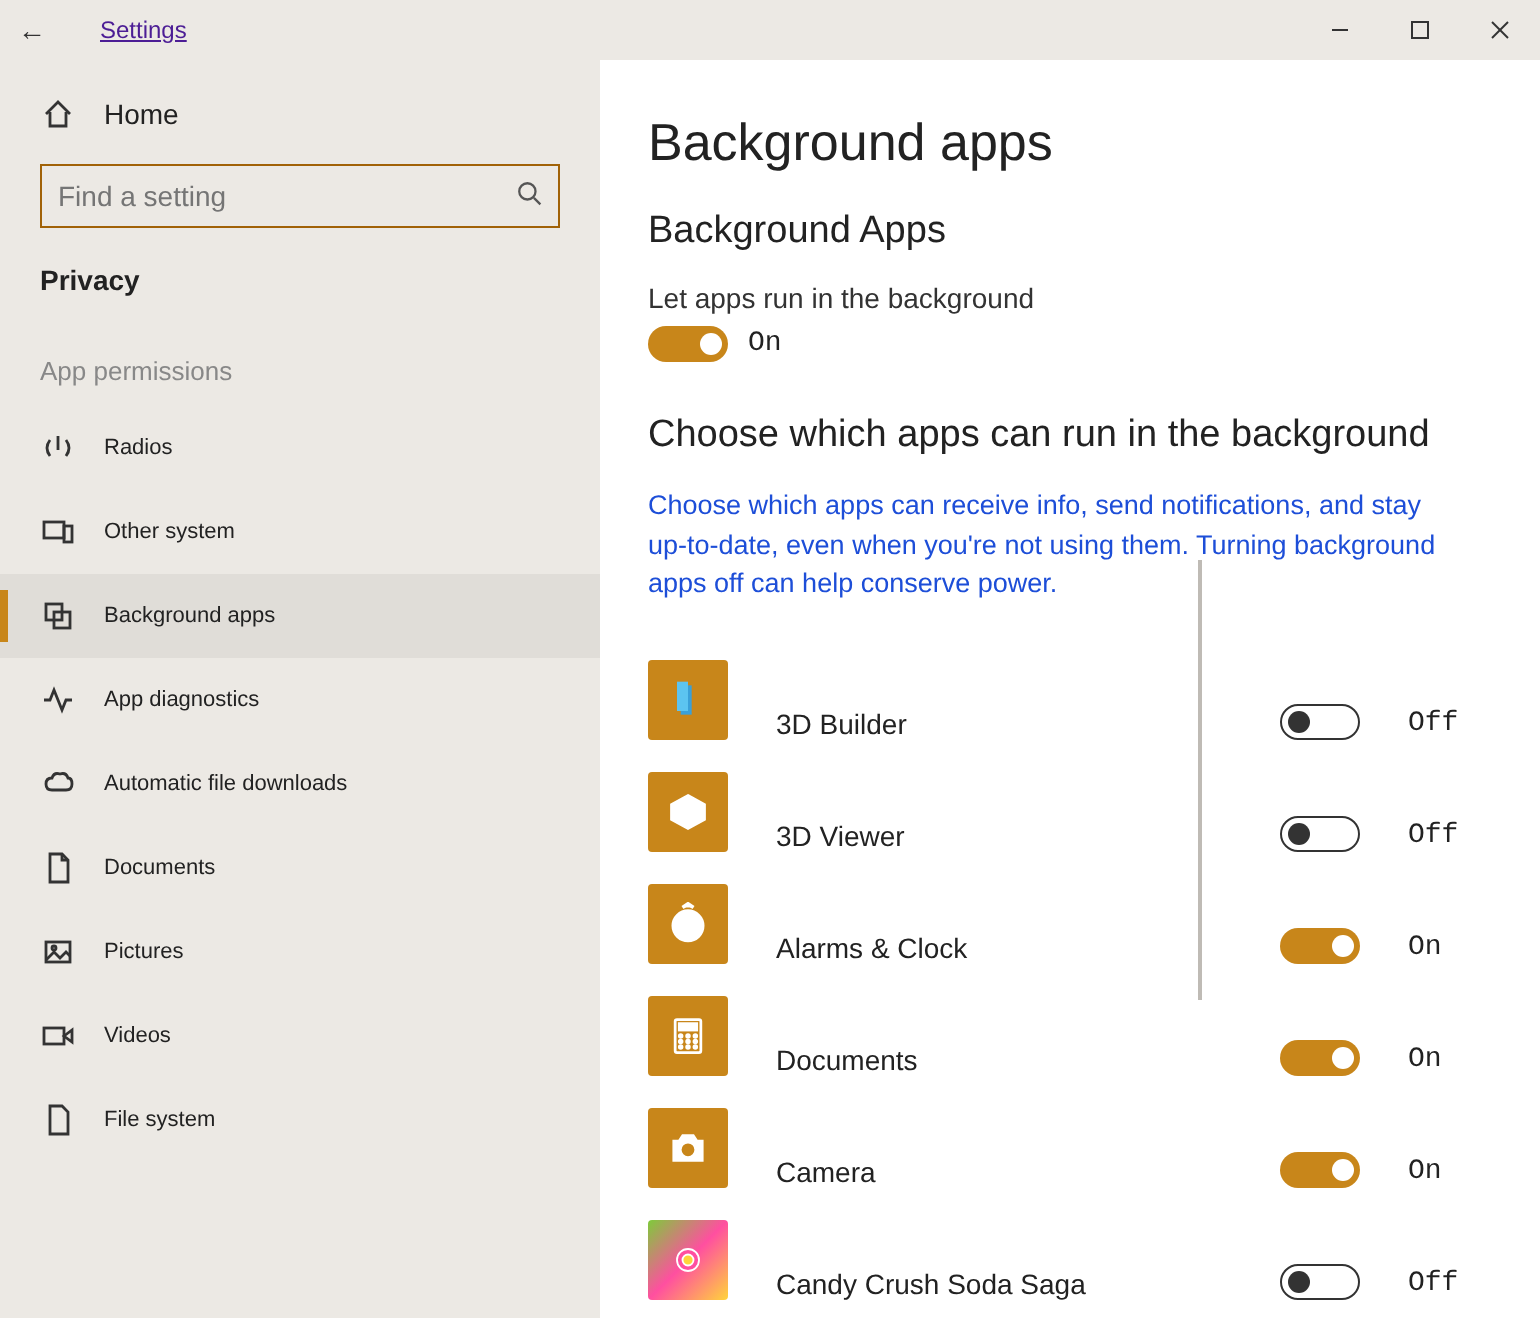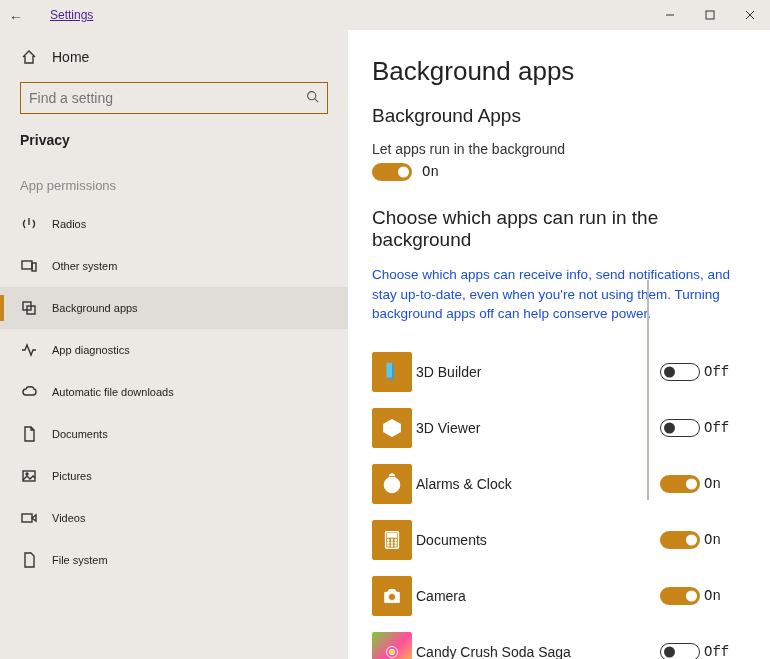--- a/index.html
+++ b/index.html
@@ -3,21 +3,21 @@
 <meta charset="utf-8">
 <style>
   * { box-sizing: border-box; margin: 0; padding: 0; font-family: "Segoe UI", Arial, sans-serif; }
   body { width: 770px; height: 659px; background: #fff; overflow: hidden; display: flex; flex-direction: column; }
   .titlebar { height: 30px; display: flex; align-items: center; position: relative; background: #ece9e4; }
   .titlebar .back { width: 32px; text-align: center; font-size: 14px; color: #333; cursor: default; }
   .titlebar .title { font-size: 12px; color: #4c1d95; margin-left: 18px; text-decoration: underline; }
   .winctrl { position: absolute; right: 0; top: 0; height: 30px; display: flex; }
   .winbtn { width: 40px; height: 30px; display: flex; align-items: center; justify-content: center; font-size: 11px; color: #333; }
   .wrap { flex: 1; display: flex; min-height: 0; }
-  .sidebar { width: 348px; background: #ece9e4; padding: 8px 0 0 0; display: flex; flex-direction: column; }
+  .sidebar { width: 300px; background: #ece9e4; padding: 8px 0 0 0; display: flex; flex-direction: column; }
   .side-home { display: flex; align-items: center; gap: 14px; padding: 10px 20px 10px 20px; font-size: 14px; color: #222; }
   .searchbox { margin: 6px 20px 10px 20px; height: 32px; border: 1px solid #a16207; display: flex; align-items: center; padding: 0 8px; background: #ece9e4; }
   .searchbox input { flex: 1; background: transparent; border: none; font-size: 14px; color: #666; outline: none; }
   .searchbox .sicon { color: #555; font-size: 13px; }
   .cat { padding: 8px 20px 6px 20px; font-weight: 600; font-size: 14px; color: #222; }
   .group-label { padding: 24px 20px 10px 20px; font-size: 13px; color: #888; }
   .navlist { flex: 1; overflow-y: auto; }
   .navitem { display: flex; align-items: center; gap: 14px; padding: 12px 20px 12px 20px; font-size: 11px; color: #222; position: relative; }
   .navitem.active { background: #e0ddd8; }
   .navitem.active::before { content:""; position:absolute; left:0; top:8px; bottom:8px; width:4px; background:#c8861a; }
@@ -29,21 +29,21 @@
   .setting-label { font-size: 14px; color: #333; margin-bottom: 6px; margin-top: 12px; }
   .toggle-row { display: flex; align-items: center; gap: 10px; margin-bottom: 26px; }
   .toggle { width: 40px; height: 18px; border-radius: 10px; position: relative; }
   .toggle.on { background: #c8861a; }
   .toggle.off { background: #fff; border: 1.5px solid #333; }
   .toggle .knob { width: 11px; height: 11px; border-radius: 50%; position: absolute; top: 50%; transform: translateY(-50%); }
   .toggle.on .knob { background: #fff; right: 3px; }
   .toggle.off .knob { background: #333; left: 3px; }
   .toggle-state { font-size: 14px; color: #222; font-family: Liberation Mono, monospace; }
   .desc { font-size: 13.5px; color: #1d4ed8; line-height: 1.45; margin-bottom: 20px; max-width: 420px; }
-  .app-row { display: flex; align-items: center; gap: 4px; padding: 8px 0; }
+  .app-row { display: flex; align-items: flex-end; gap: 24px; padding: 8px 0; }
   .app-tile { width: 40px; height: 40px; border-radius: 2px; display:flex; align-items:center; justify-content:center; }
   .app-tile svg { width: 22px; height: 22px; fill: #fff; stroke:#fff; }
   .app-name { flex: 1; font-size: 14px; color: #222; }
   .side-scroll-ind { position:absolute; left:299px; top:250px; width:2px; height:220px; background:#bfbbb5; }
   .candy { background: linear-gradient(135deg,#7ecb3a,#ff4fa0,#ffd43b); }
   
   ::-webkit-scrollbar { width: 0; height: 0; }
 </style>
 </head>
 <body>

